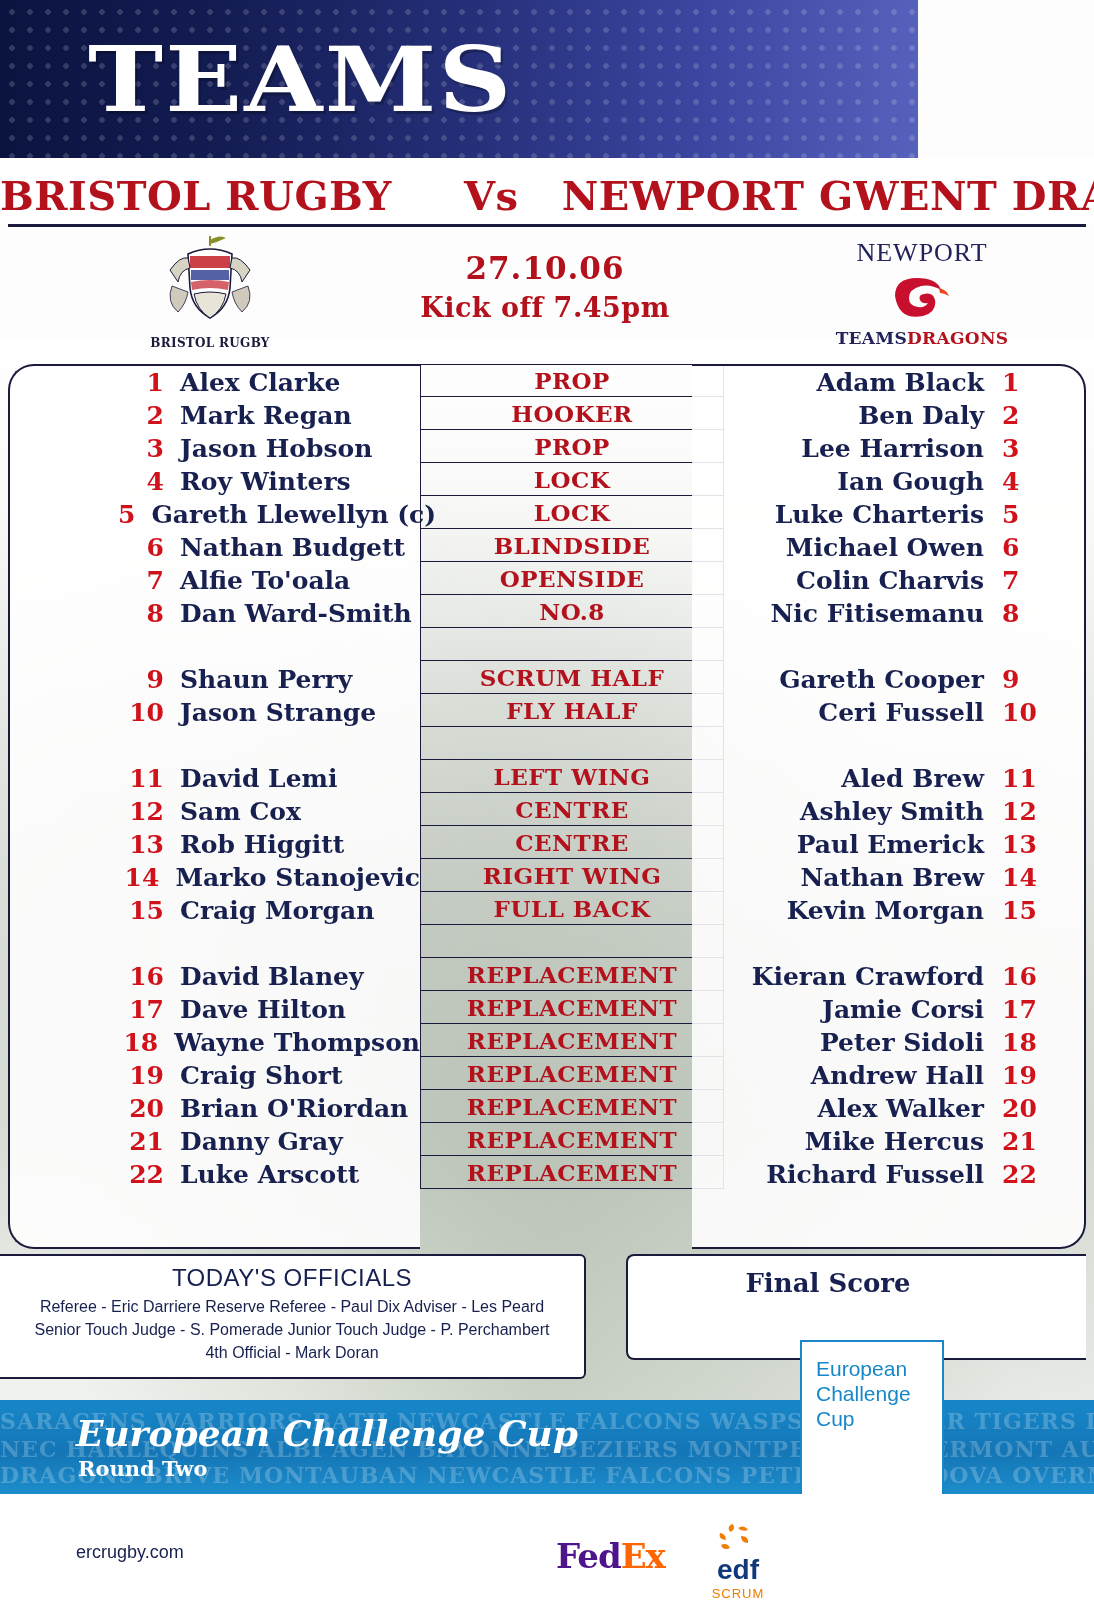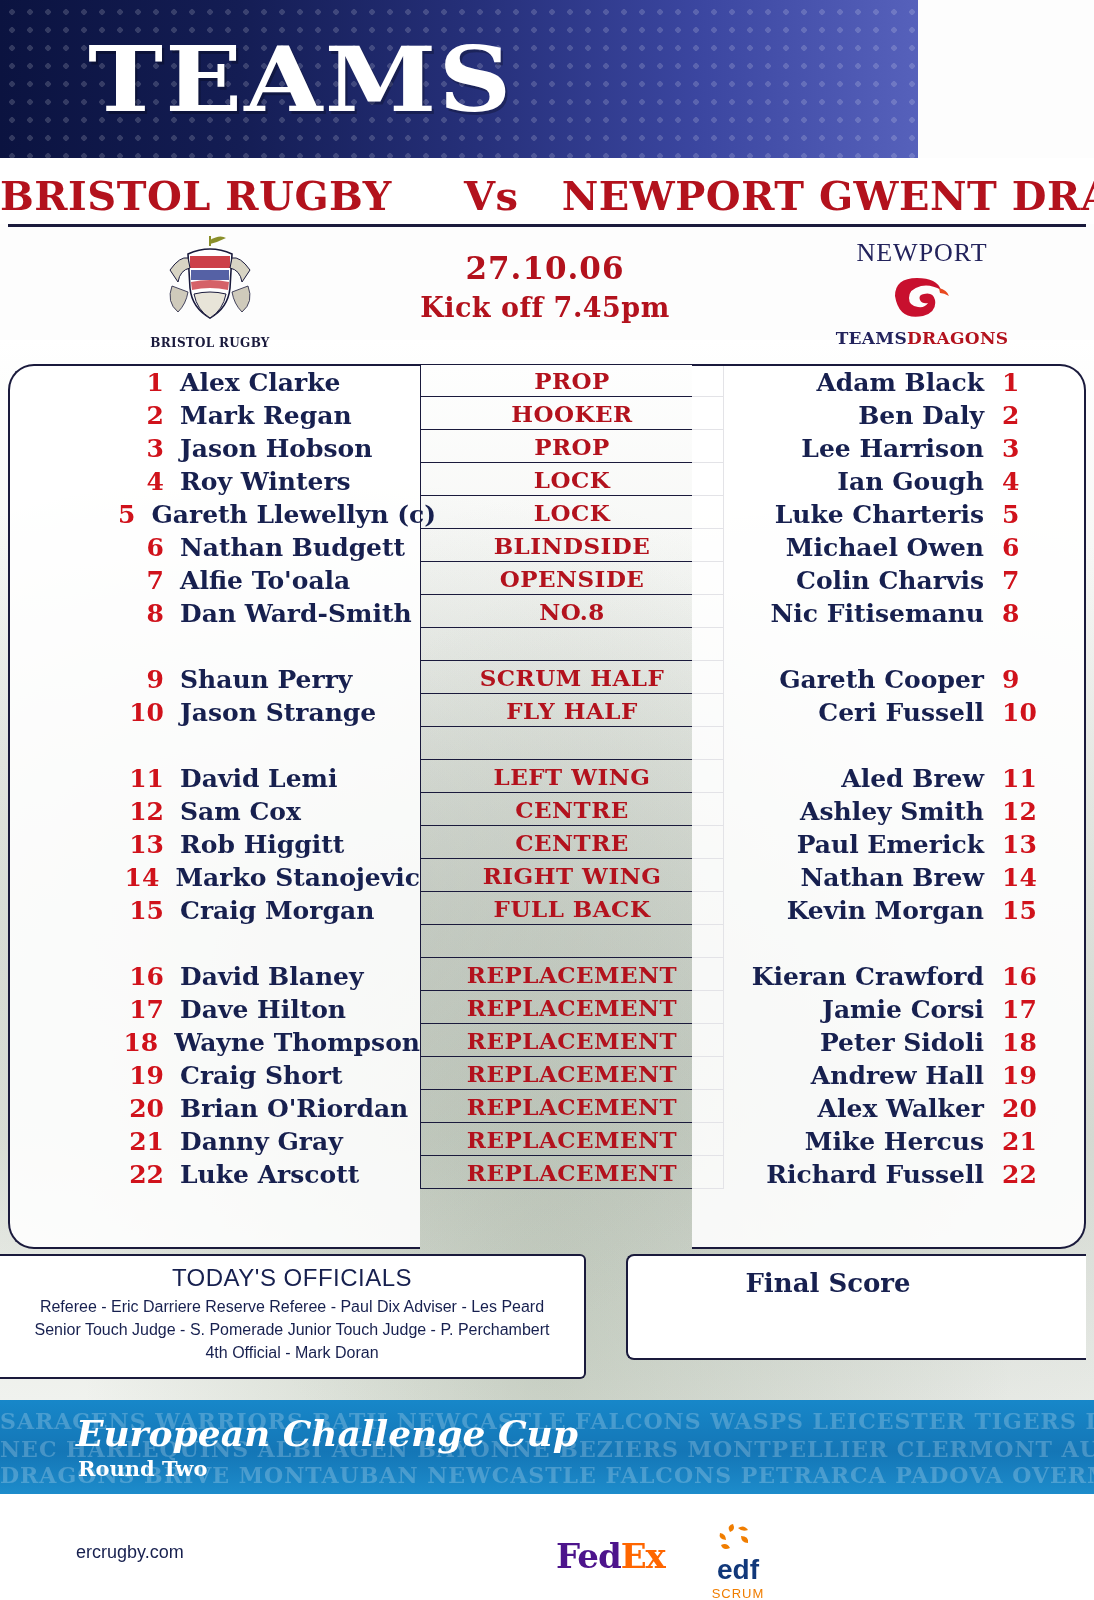--- a/index.html
+++ b/index.html
@@ -591,20 +591,36 @@
   </div>
 
   <div class="band">
     <div class="ghost">SARACENS WARRIORS BATH NEWCASTLE FALCONS WASPS LEICESTER TIGERS LONDON IRISH</div>
     <div class="ghost l2">NEC HARLEQUINS  ALBI  AGEN  BAYONNE  BEZIERS  MONTPELLIER  CLERMONT AUVERGNE  VIADANA</div>
     <div class="ghost l3">DRAGONS  BRIVE  MONTAUBAN  NEWCASTLE FALCONS  PETRARCA PADOVA  OVERMACH PARMA  CONNACHT</div>
     <div class="bt">European Challenge Cup</div>
     <div class="bs">Round Two</div>
   </div>
 
+  <div class="ercbox">
+    <div class="etxt">
+      <div>European</div>
+      <div>Challenge</div>
+      <div>Cup</div>
+    </div>
+    <div class="wave">
+      <svg width="140" height="110" viewBox="0 0 140 110" aria-hidden="true">
+        <path d="M0 50 q40 -22 140 -8 l0 6 q-100 -14 -140 8z" fill="#1787c9"></path>
+        <path d="M0 64 q40 -22 140 -8 l0 6 q-100 -14 -140 8z" fill="#1787c9" opacity="0.8"></path>
+        <circle cx="70" cy="60" r="17" fill="none" stroke="#1787c9" stroke-width="6"></circle>
+        <path d="M70 44 q14 16 0 32" fill="none" stroke="#1787c9" stroke-width="4"></path>
+      </svg>
+    </div>
+    <div class="erclabel">ERC</div>
+  </div>
 
   <div class="bottom">
     <div class="url">ercrugby.com</div>
     <div class="fedex">
       <span class="fe">Fed</span><span class="dx">Ex</span>
     </div>
     <div class="edf">
       <svg width="60" height="30" viewBox="0 0 60 30" aria-hidden="true" style="display:block;margin:0 auto">
         <path d="M30 4 q6 -4 10 2 q-6 2 -10 -2z" fill="#f07d00"></path>
         <path d="M22 8 q-4 -6 3 -8 q3 6 -3 8z" fill="#f07d00"></path>

